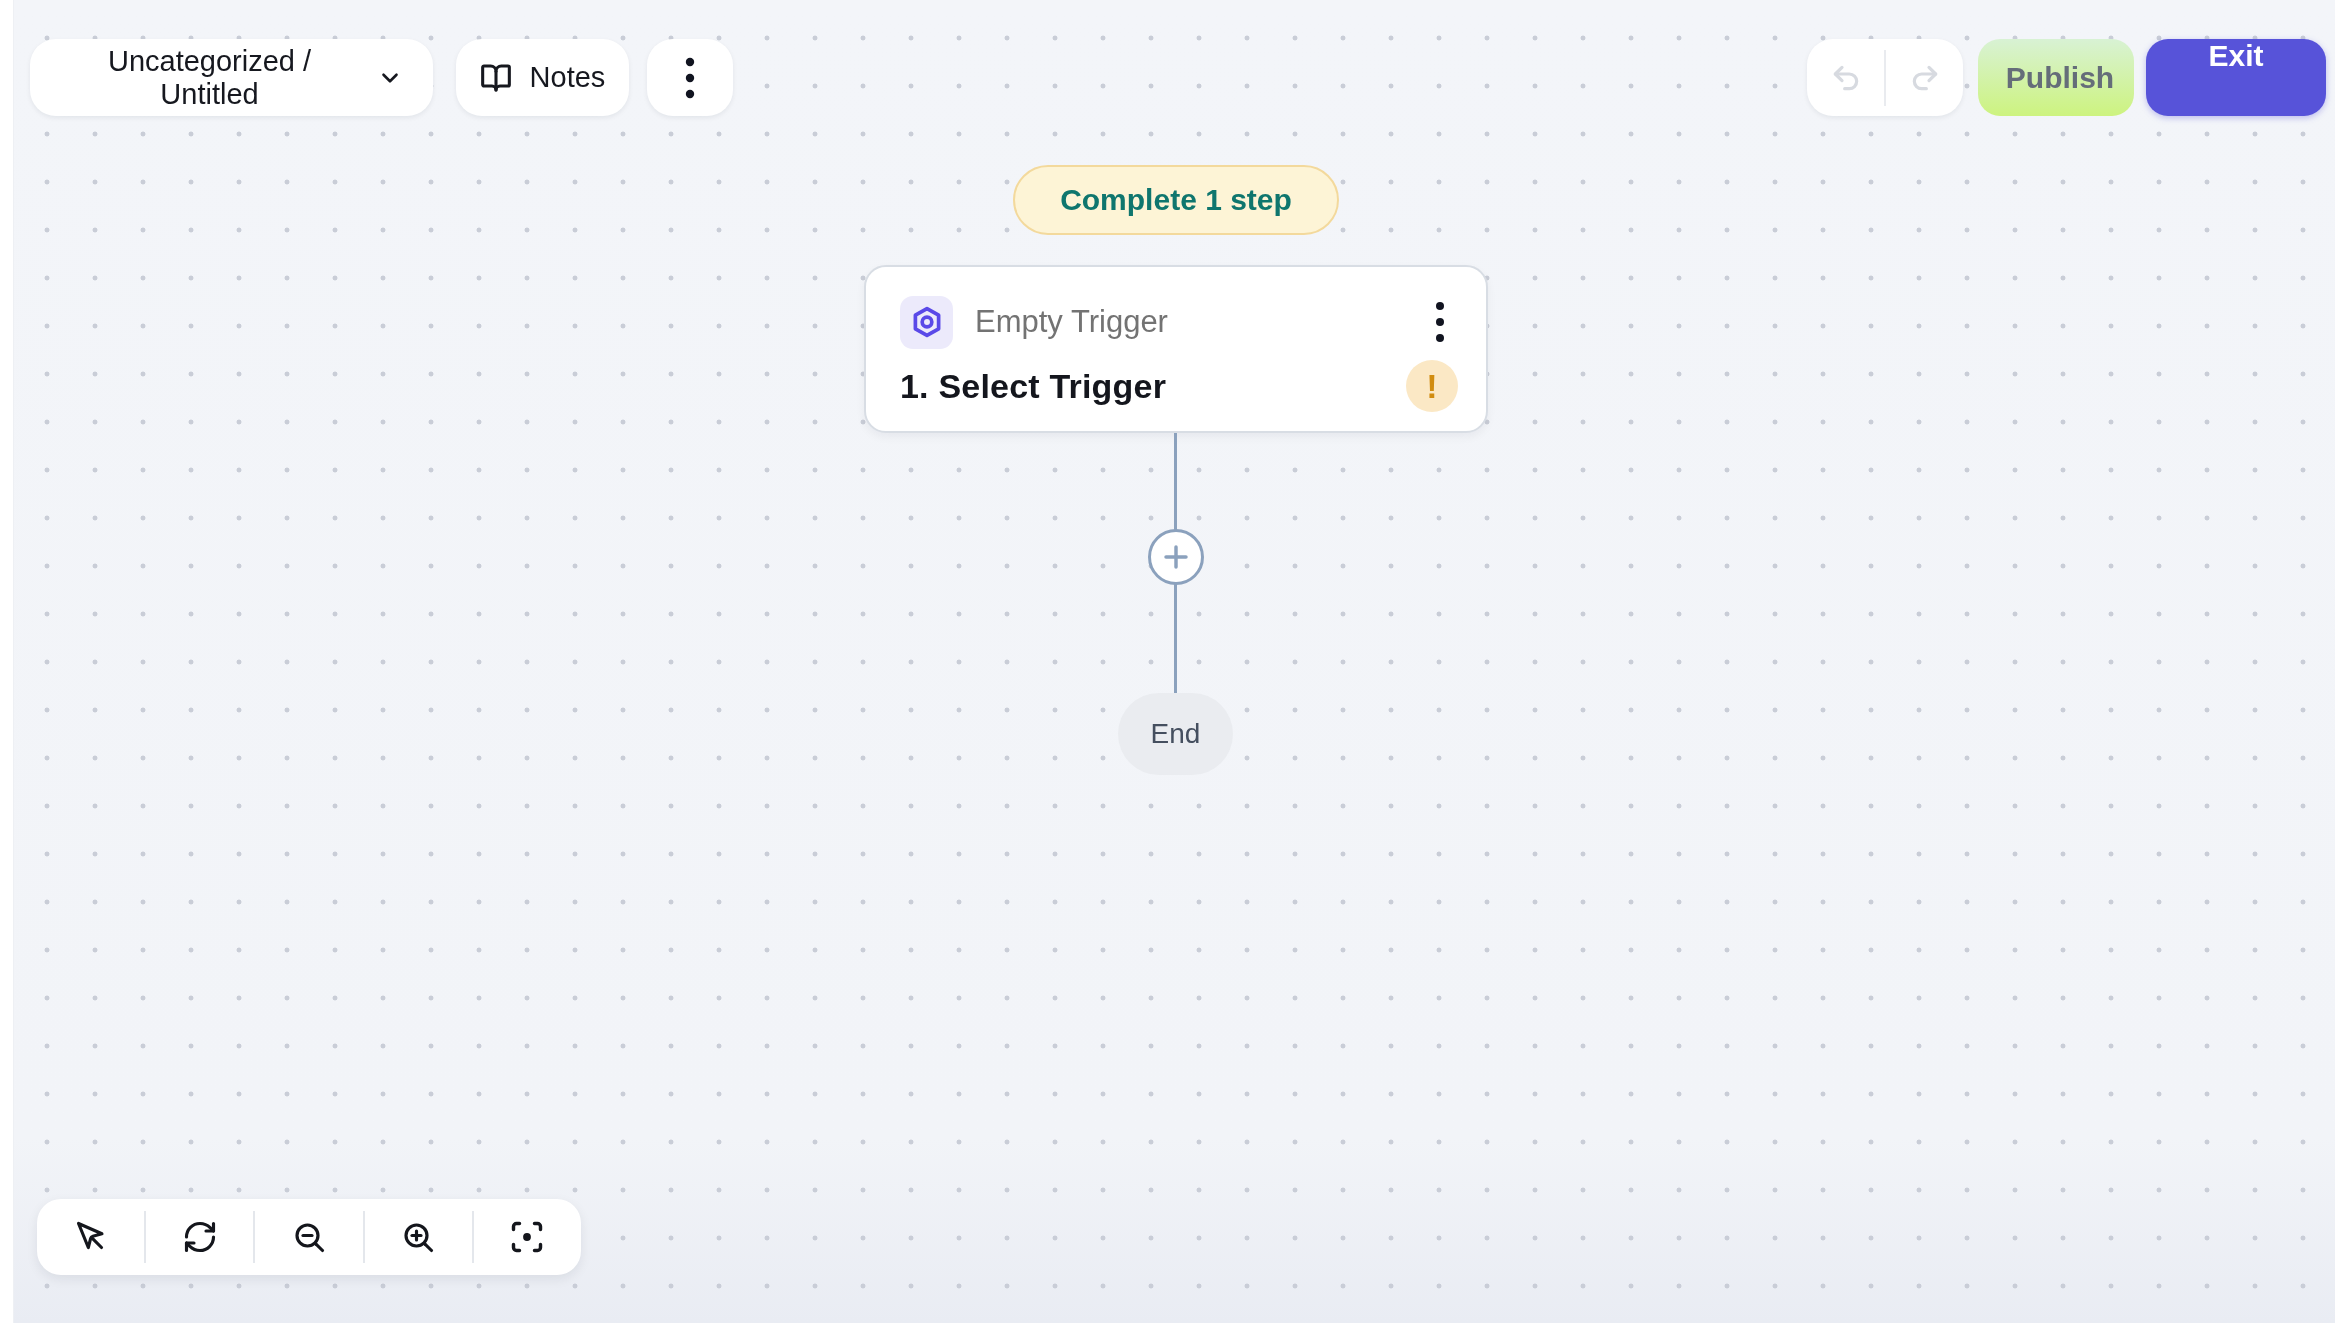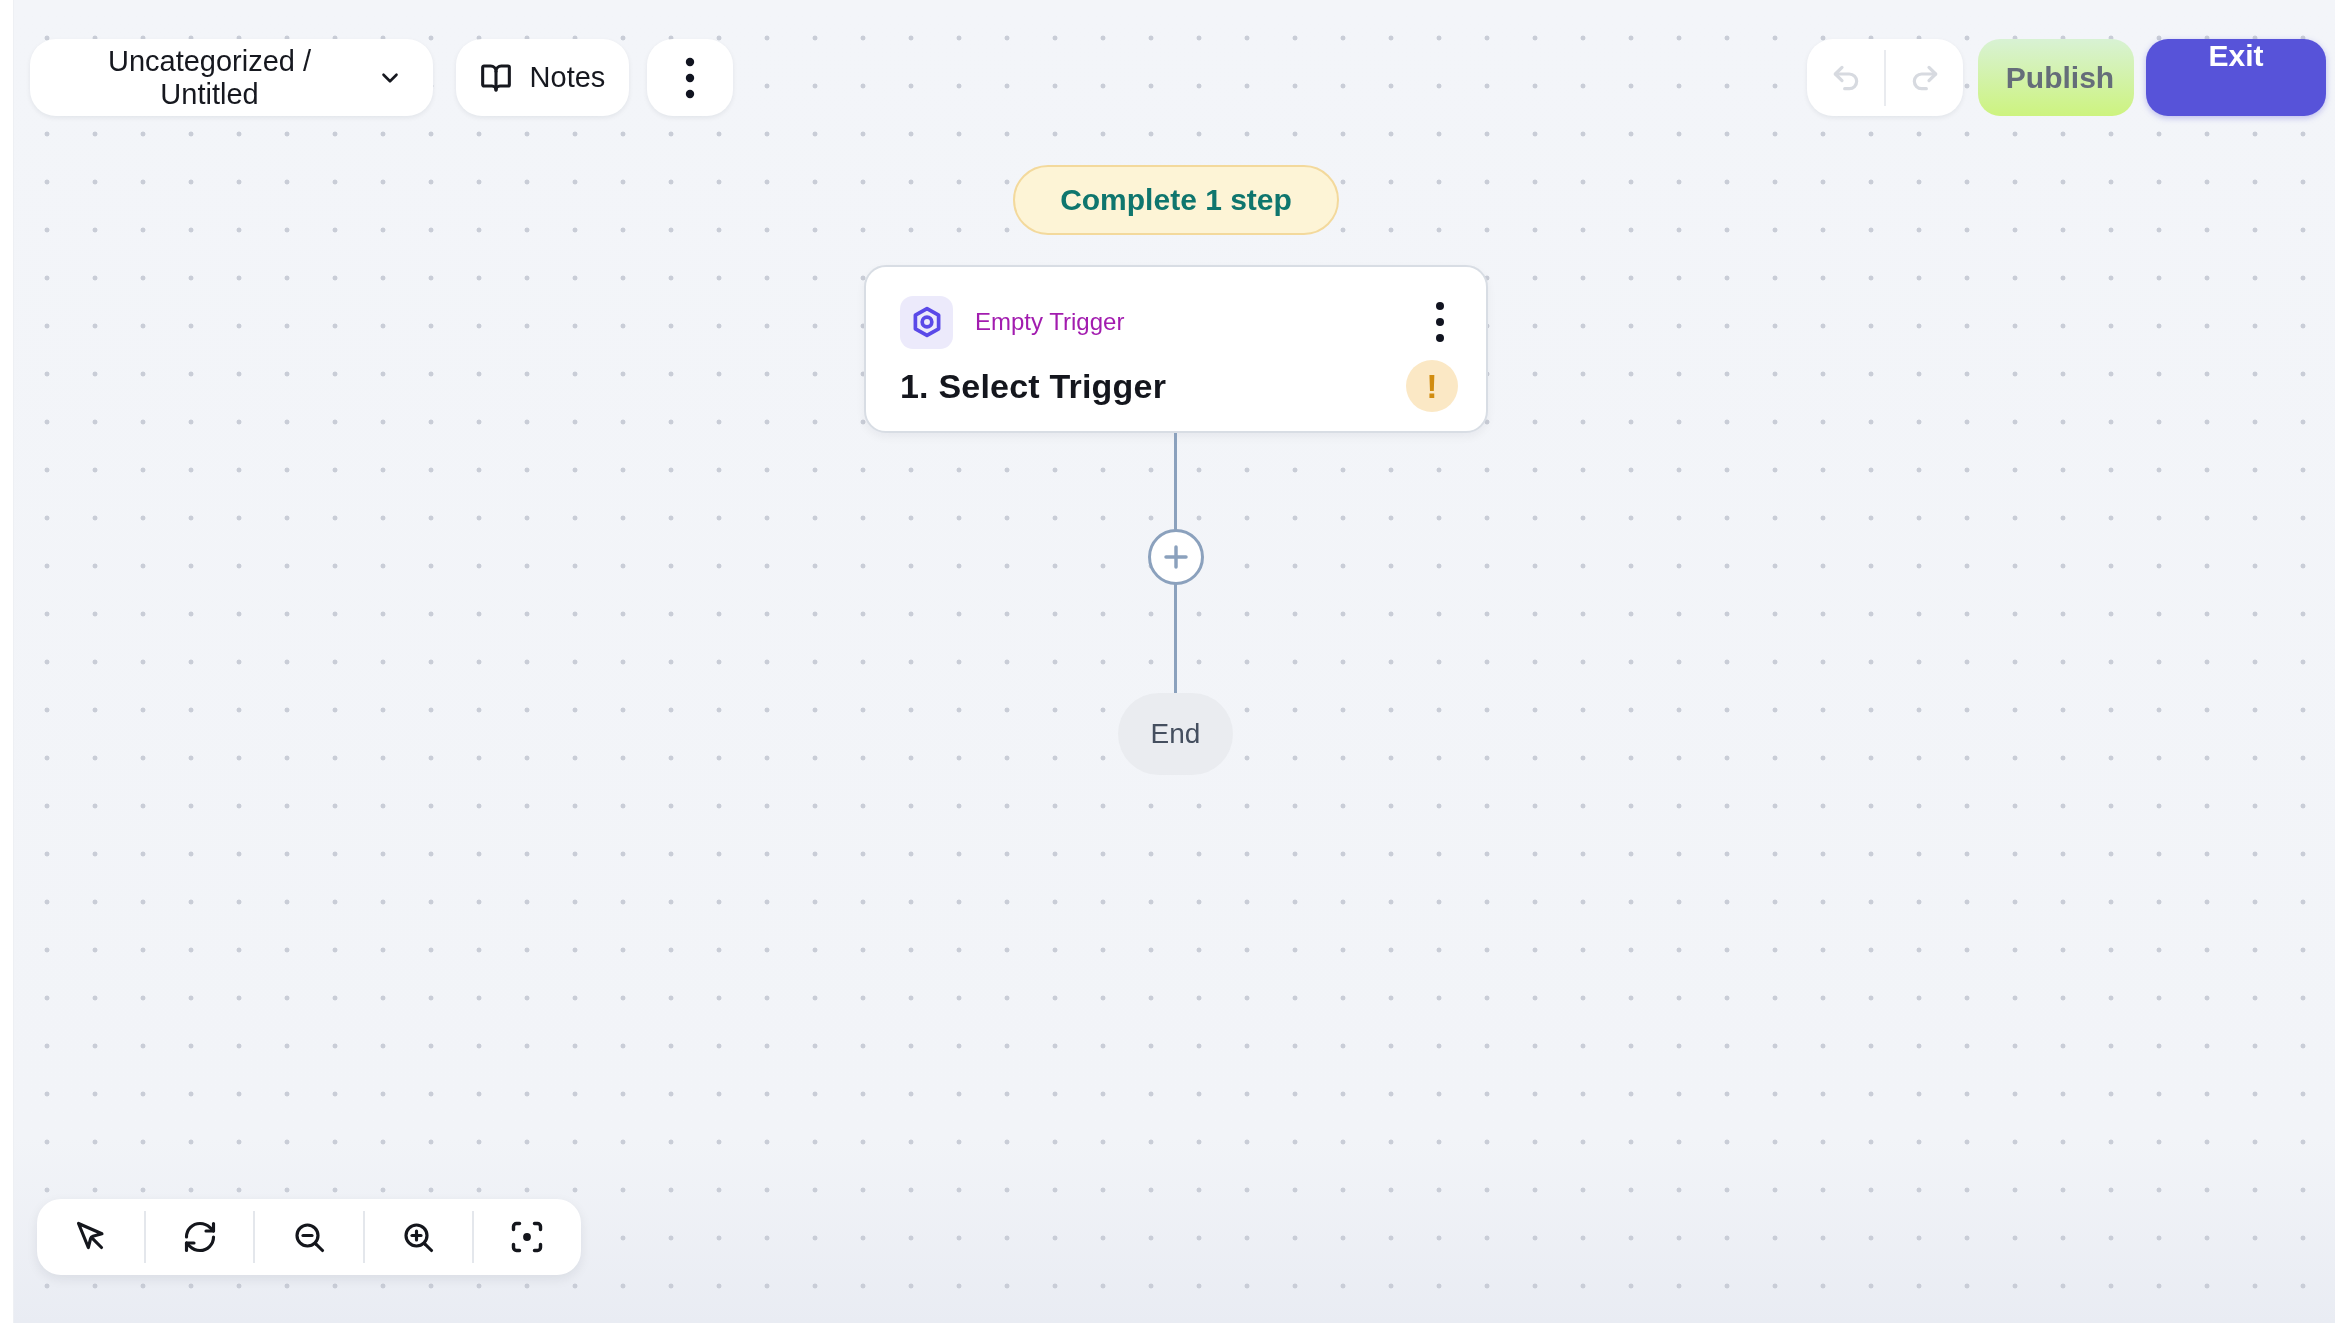--- a/index.html
+++ b/index.html
@@ -64,21 +64,21 @@
   .trigger-card {
     position:absolute; left:864px; top:265px; width:624px; height:168px;
     background:#ffffff; border:2px solid #d8dde4; border-radius:22px;
     box-shadow:0 4px 10px rgba(16,24,40,.05); cursor:pointer;
   }
   .card-row1 { position:absolute; left:34px; top:28px; right:34px; height:54px; display:flex; align-items:center; }
   .piece-icon-box {
     width:53px; height:53px; border-radius:13px; background:#eceafb;
     display:flex; align-items:center; justify-content:center; flex:0 0 auto;
   }
-  .card-subtitle { margin-left:22px; font-size:24px; font-weight:500; color:#a21caf; flex:1 1 auto; }
+  .card-subtitle { margin-left:22px; font-size:31px; font-weight:500; color:#737373; flex:1 1 auto; }
   .card-kebab { width:40px; height:54px; background:none; border:none; cursor:pointer;
     display:flex; align-items:center; justify-content:center; margin-right:-8px; }
   .card-row2 { position:absolute; left:34px; top:92px; right:24px; height:54px; display:flex; align-items:center; }
   .card-title { font-size:34px; font-weight:600; color:#14161d; letter-spacing:.2px; flex:1 1 auto; }
   .warn-circle {
     width:52px; height:52px; border-radius:50%; background:#fbe8c5;
     display:flex; align-items:center; justify-content:center;
     color:#d18c10; font-size:34px; font-weight:700; margin-right:4px;
   }
 

